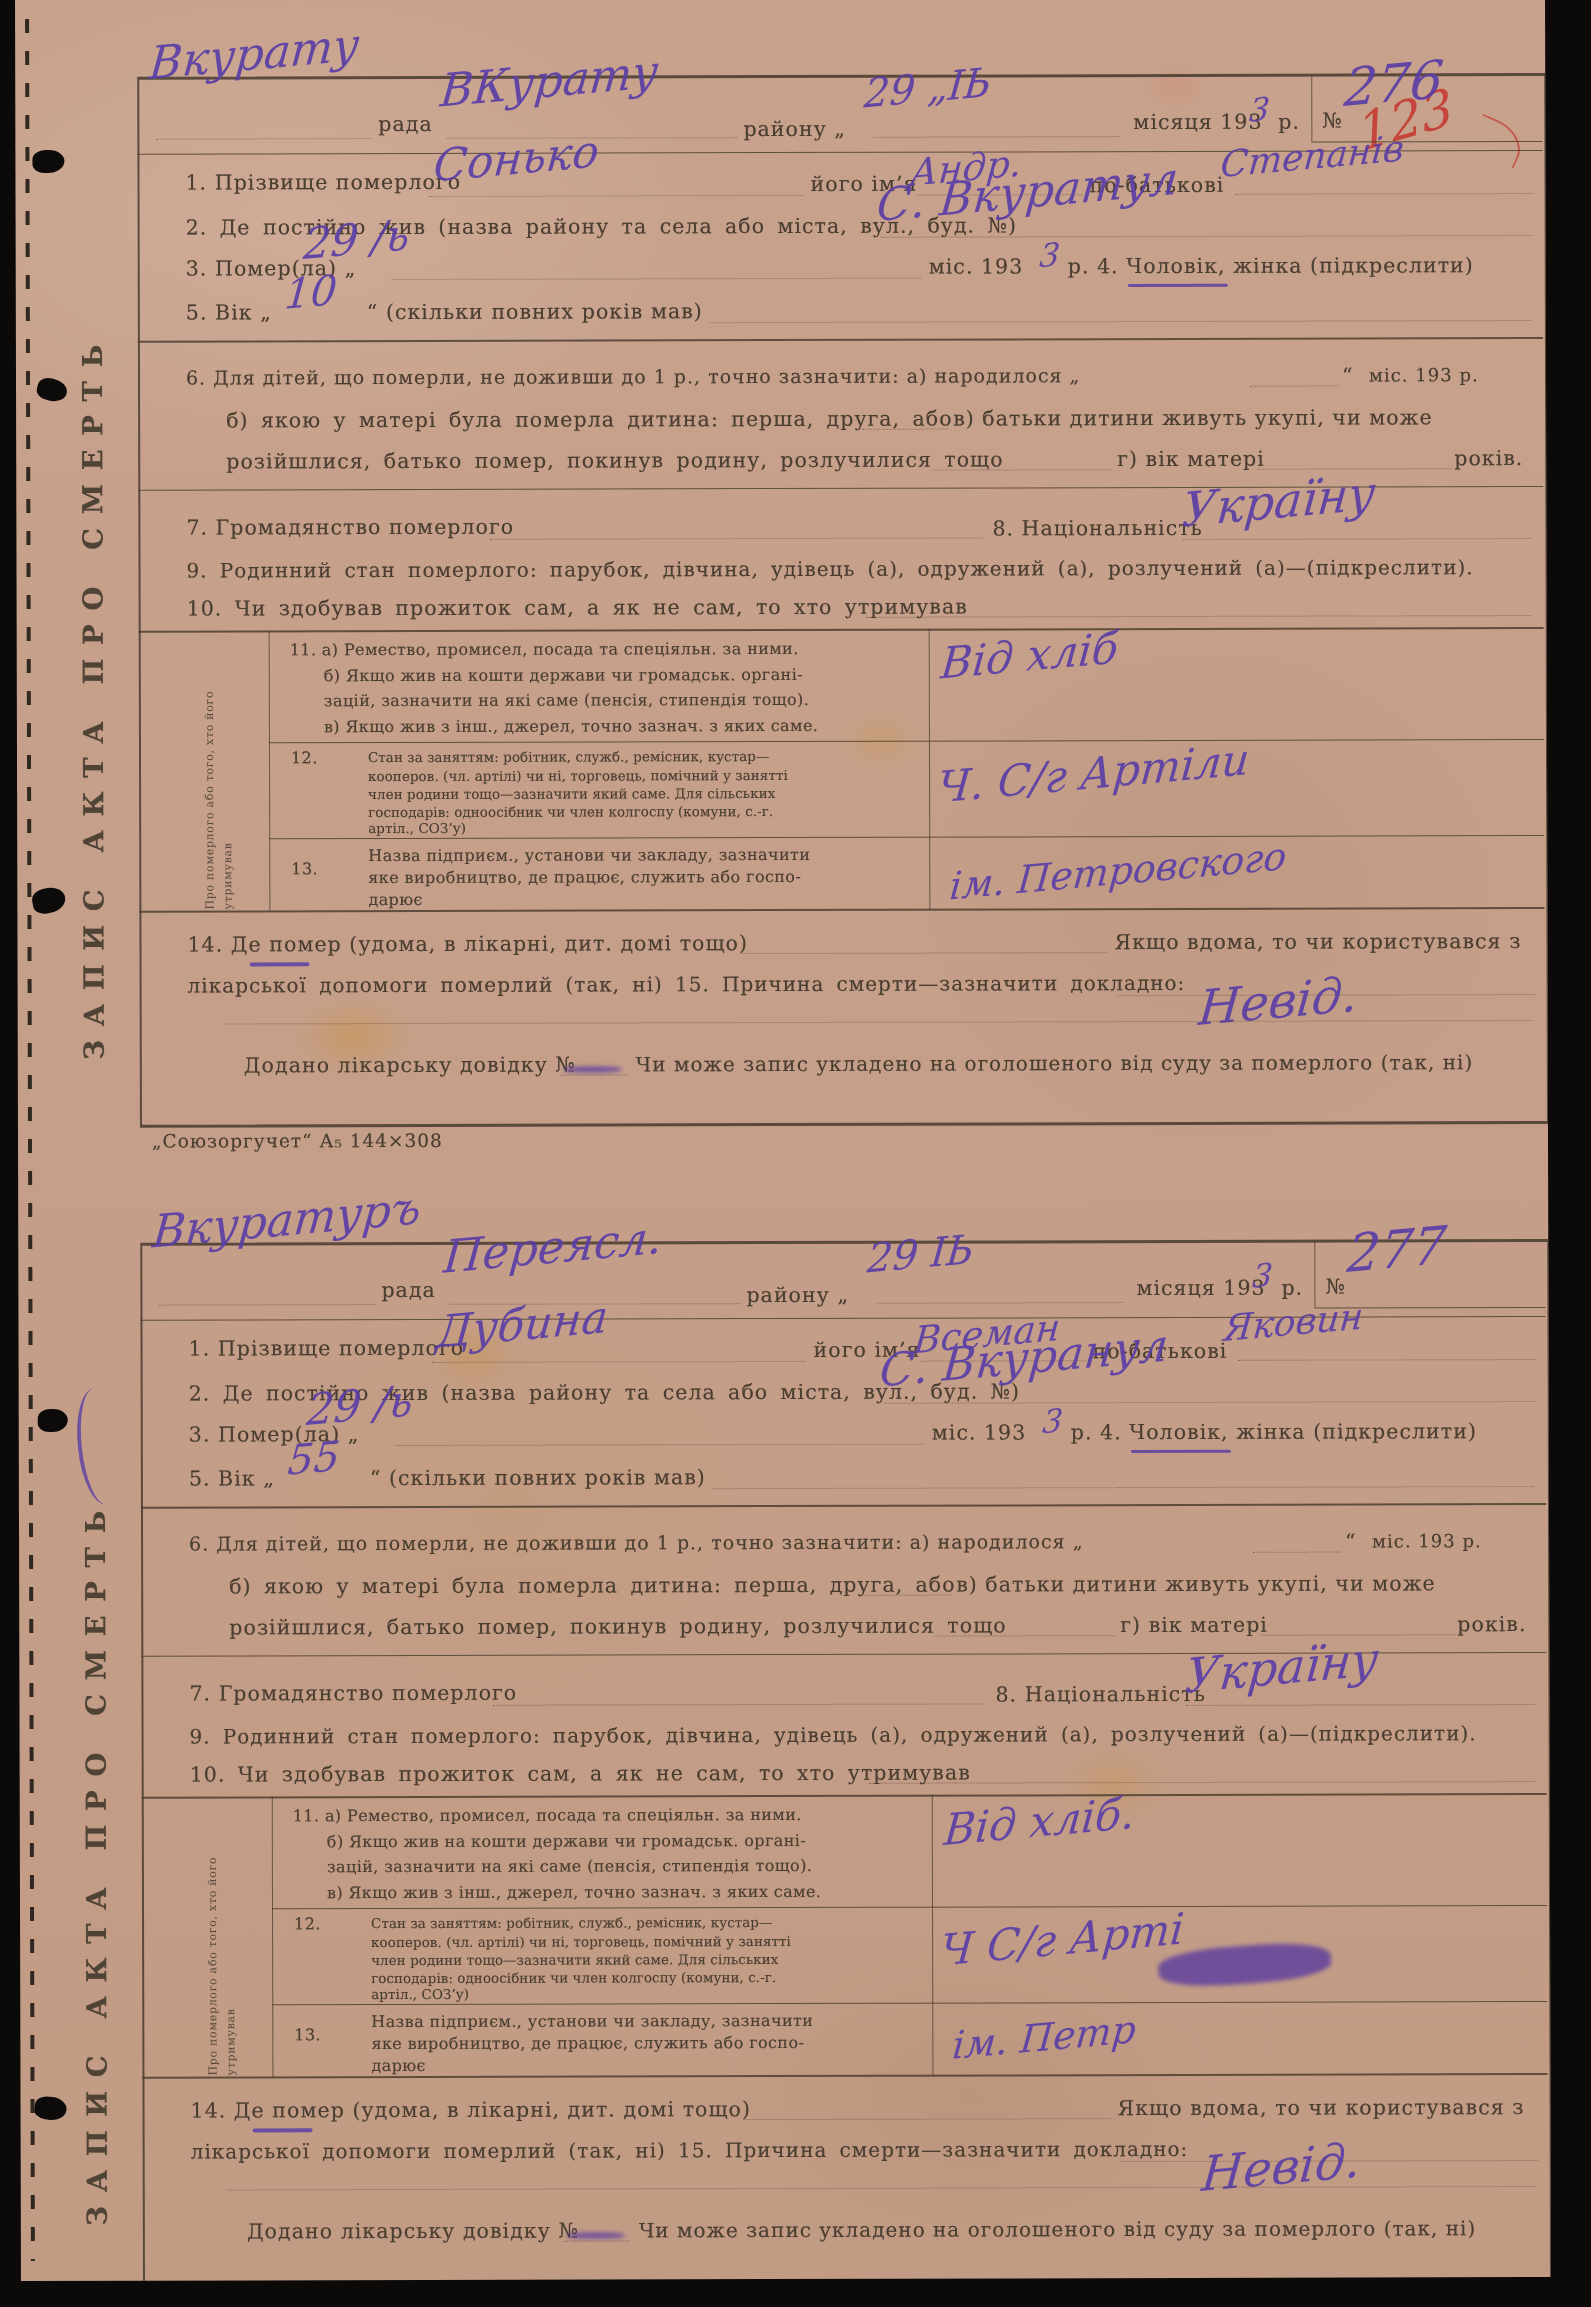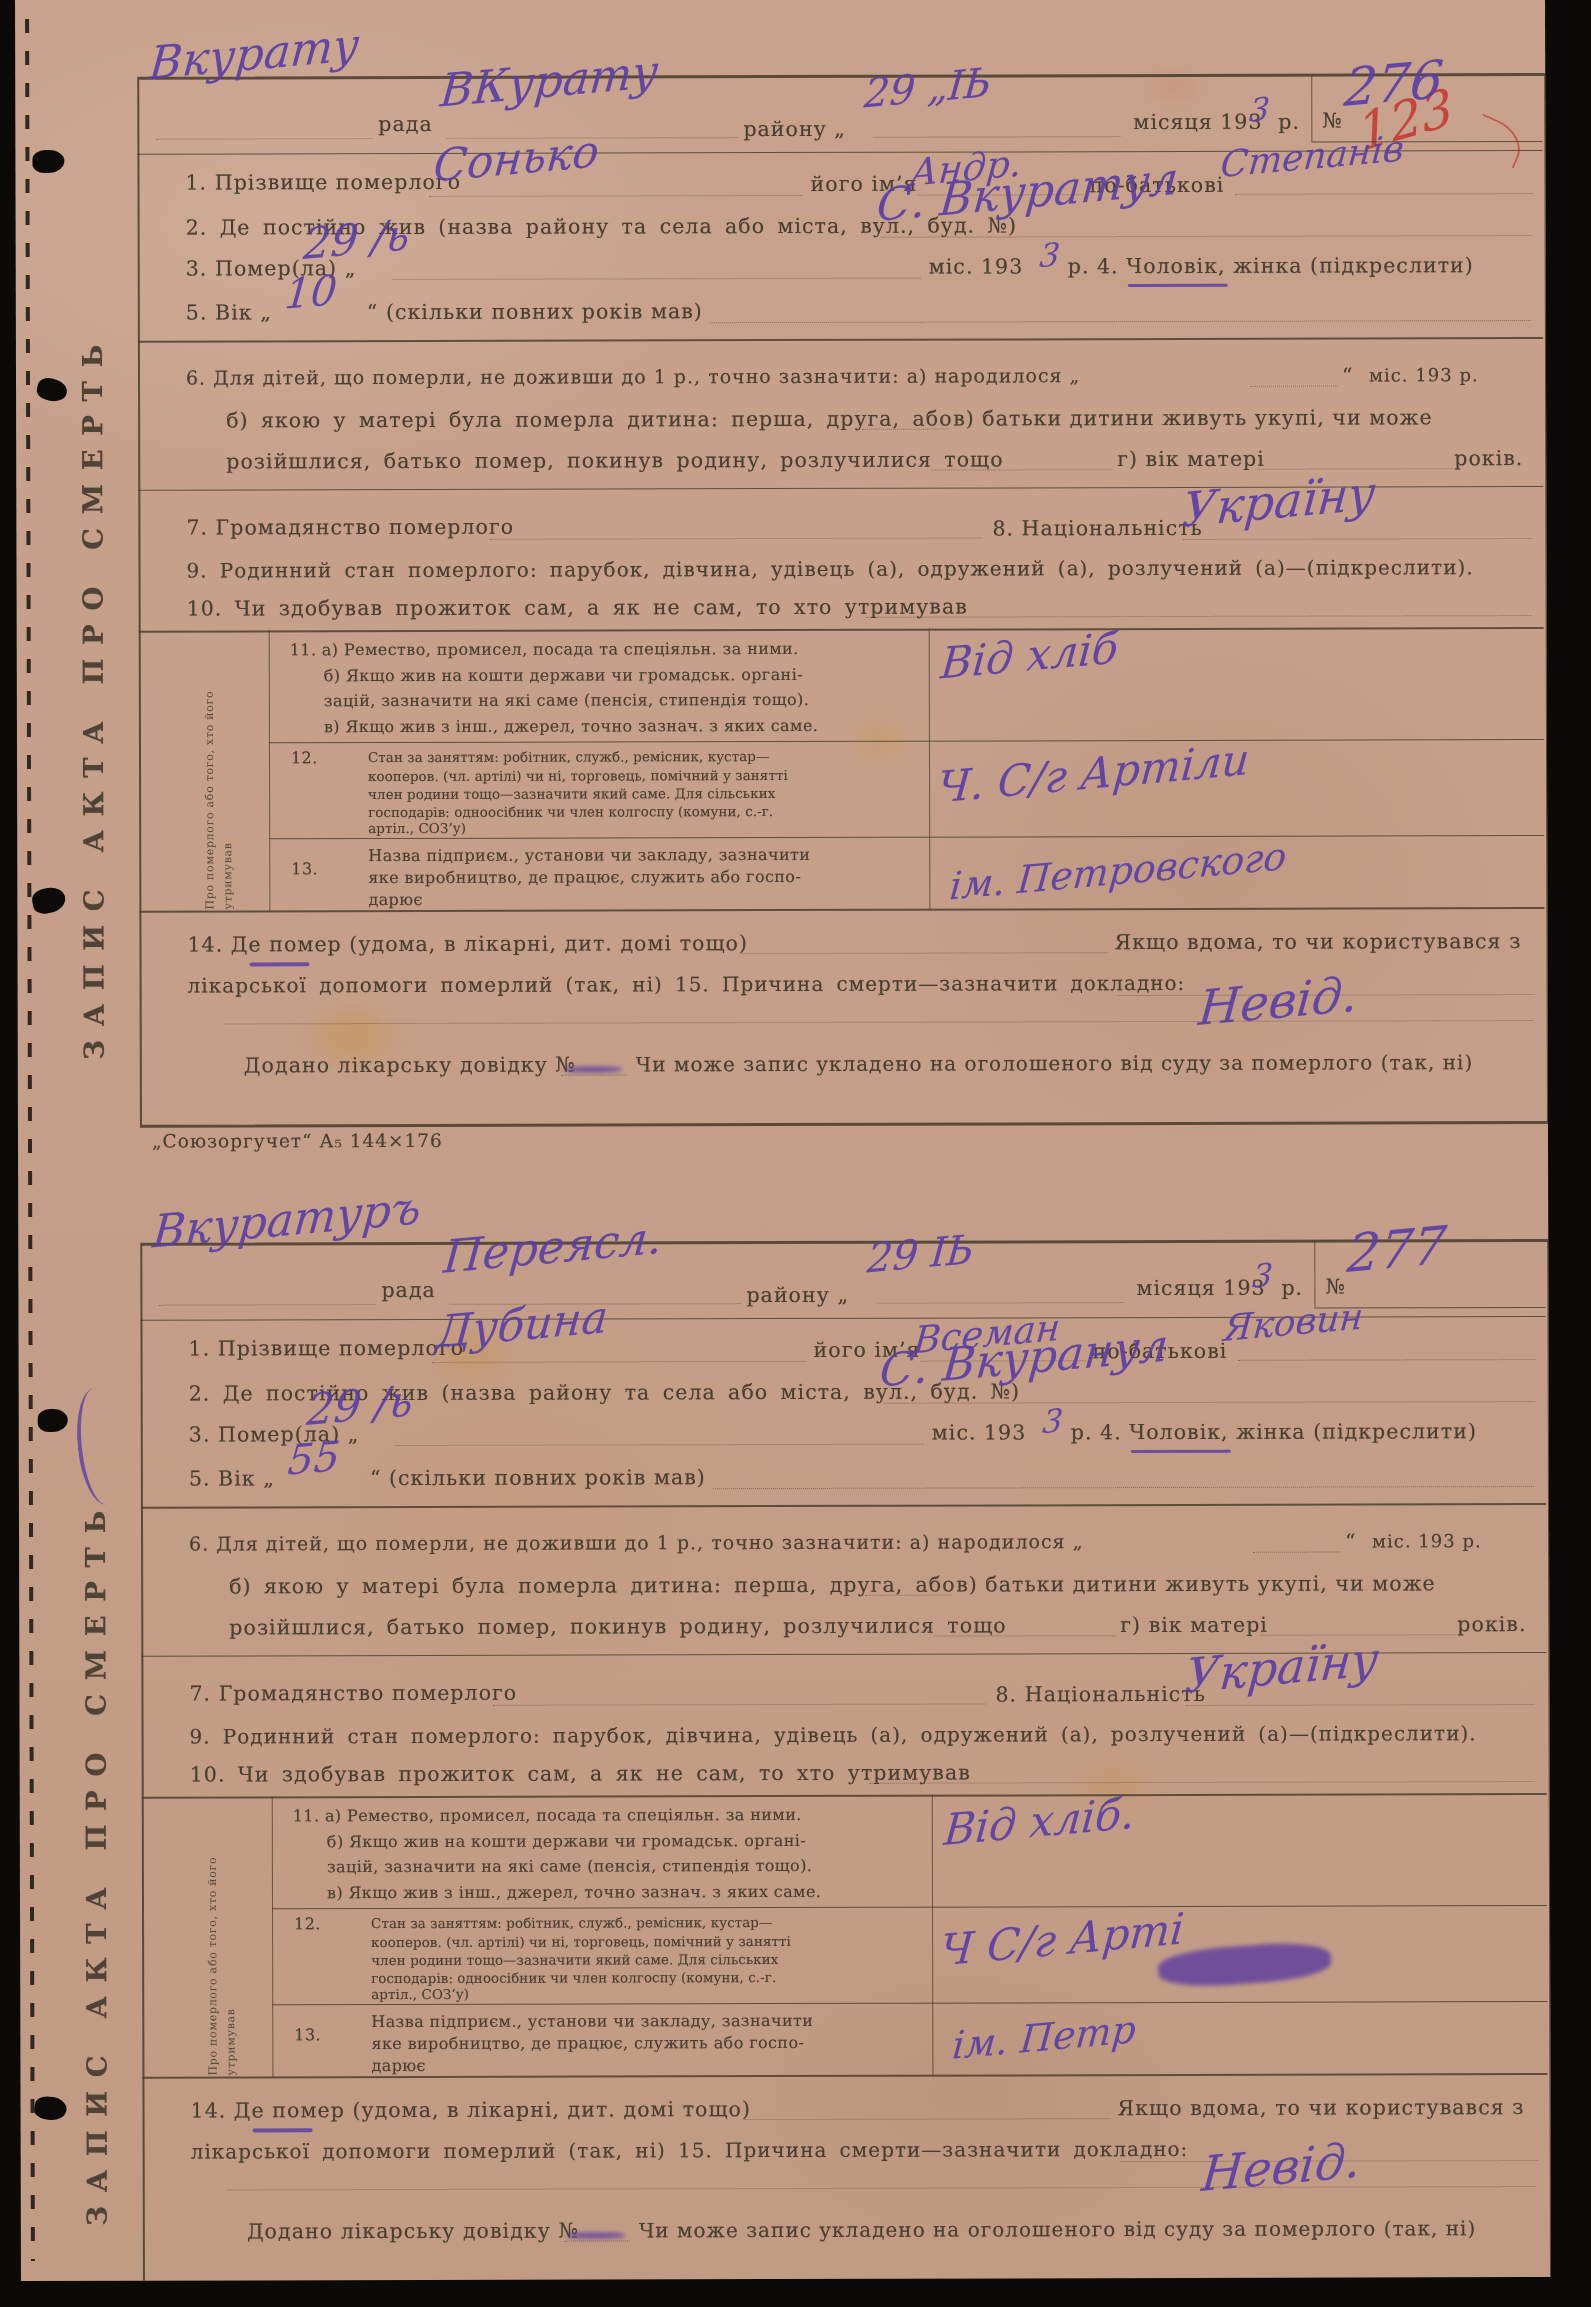--- a/index.html
+++ b/index.html
@@ -63,21 +63,21 @@
 
     <div class="vtitle" style="left:60px;top:322px;height:740px;">ЗАПИС АКТА ПРО СМЕРТЬ</div>
     <div class="vtitle" style="left:60px;top:1488px;height:740px;">ЗАПИС АКТА ПРО СМЕРТЬ</div>
 
     <div class="hwred" style="left:1342px;top:96px;font-size:51px;">123</div>
     <div class="redcurl" style="left:1458px;top:128px;"></div>
 
     <div class="paren" style="left:59px;top:1390px;"></div>
     <div class="smudge" style="left:1138px;top:1951px;width:173px;height:38px;transform:rotate(-4deg);"></div>
 
-    <div class="p" style="left:134px;top:1133px;font-size:18.5px;">„Союзоргучет“  А₅  144×176</div>
+    <div class="p" style="left:134px;top:1133px;font-size:18.5px;">„Союзоргучет“  А₅  144×308</div>
   <div class="form" style="top: 0px;">
     <div class="bbox" style="left:122px;top:79px;width:1405px;height:1045px;"></div>
     <div class="vline" style="left:1296px;top:81px;height:66px;"></div>
     <div class="rule" style="left:1296px;top:147px;width:231px;"></div>
     <div class="hw" style="left:134px;top:30px;font-size:45px;">Вкурату</div>
     <div class="p" style="left:363px;top:115px;">рада</div>
     <div class="dots" style="left:141px;top:141px;width:216px;"></div>
     <div class="dots" style="left:431px;top:141px;width:291px;"></div>
     <div class="hw" style="left:425px;top:58px;font-size:45px;">ВКурату</div>
     <div class="p" style="left:728px;top:121px;">району „</div>

